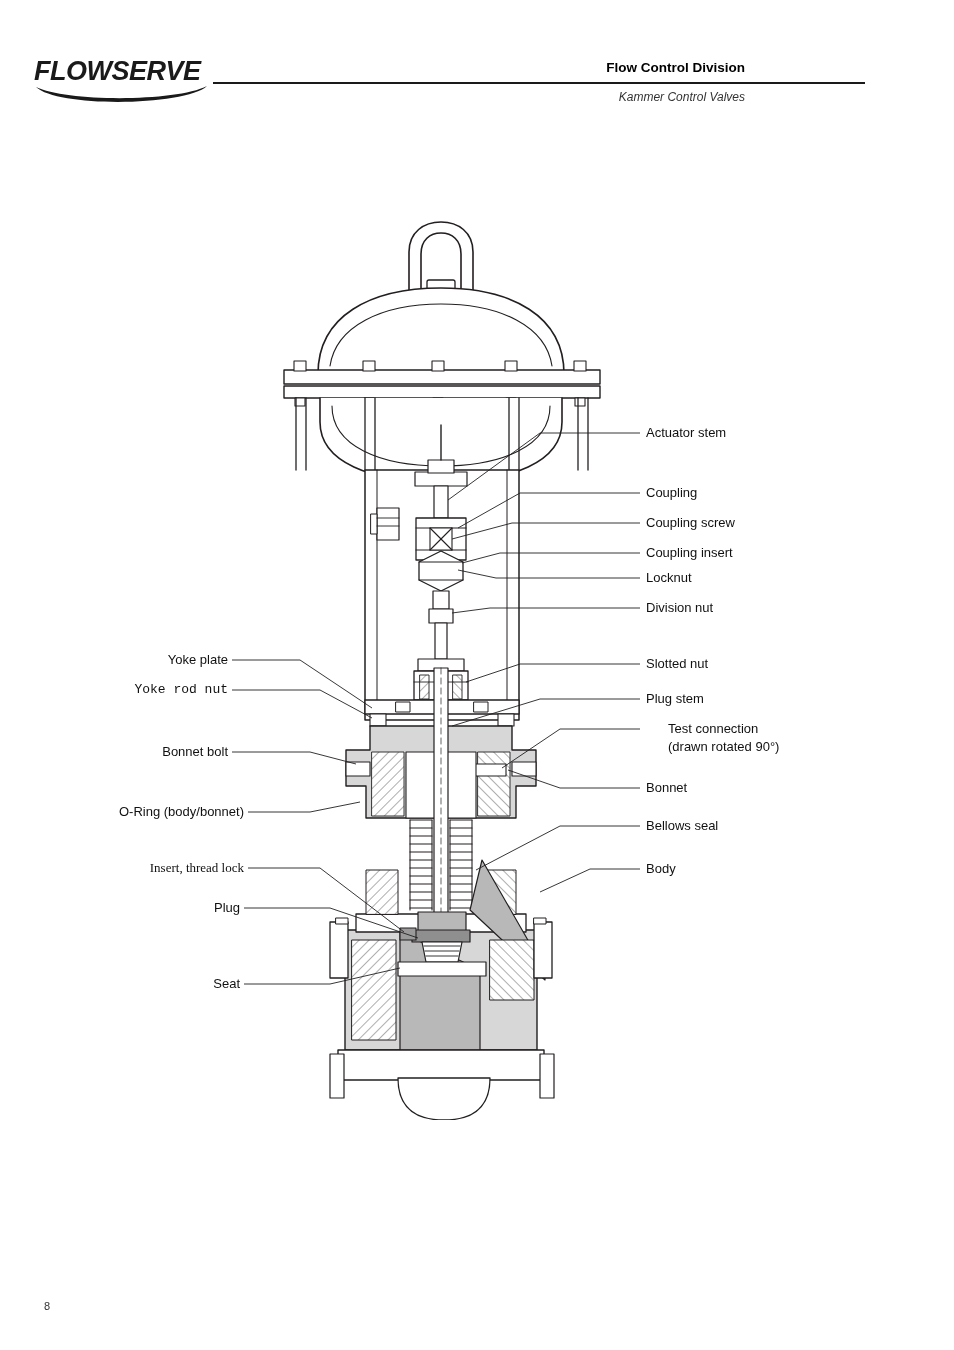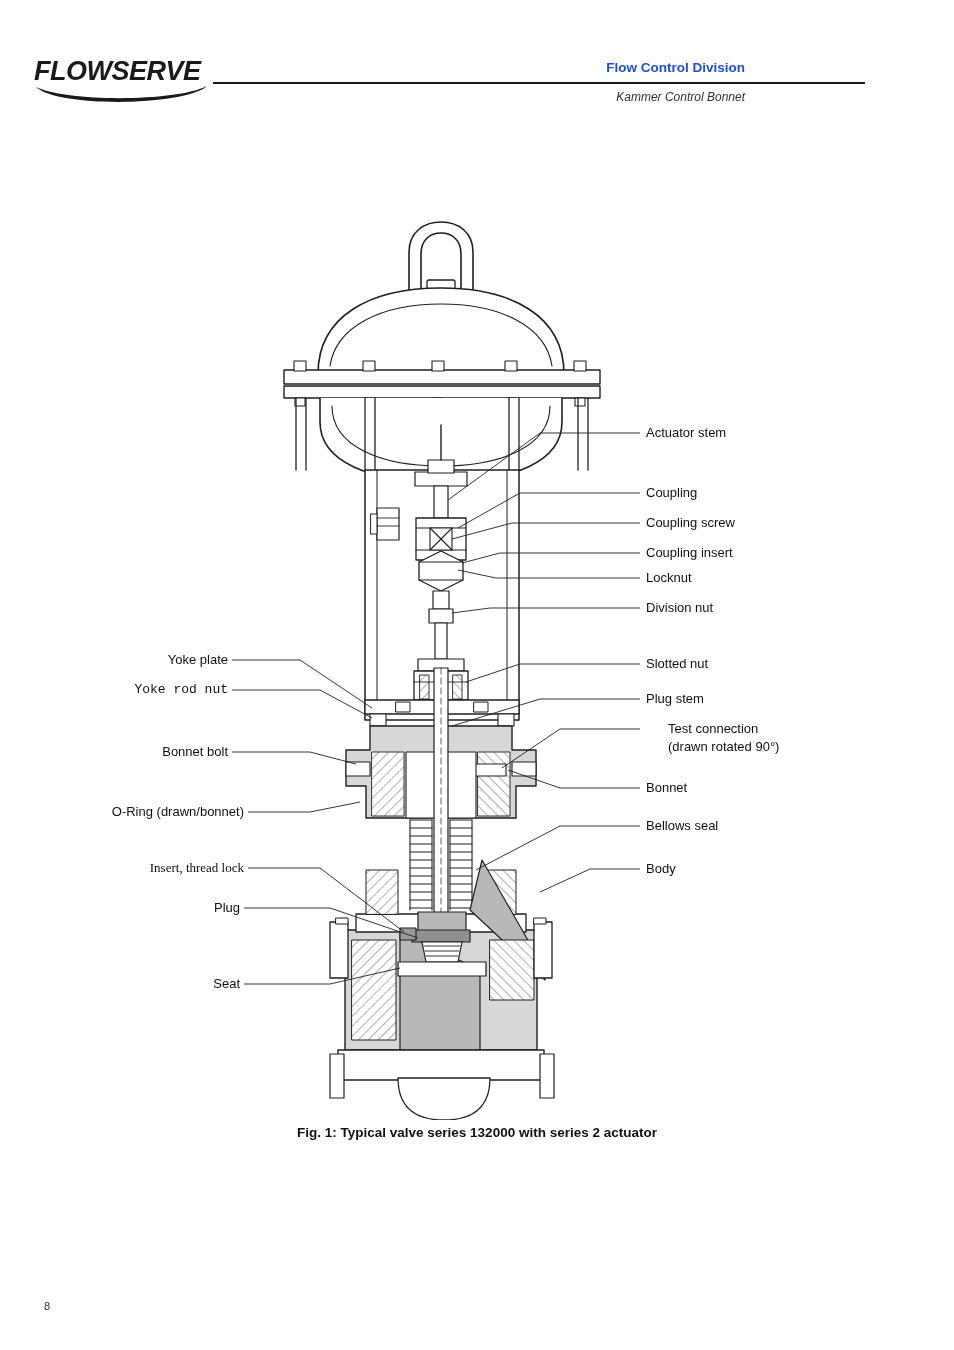--- a/index.html
+++ b/index.html
@@ -59,21 +59,21 @@
     width: 652px;
     height: 1.5px;
     background: #1a1a1a;
   }
   .header-title {
     position: absolute;
     right: 89px;
     top: 60px;
     font-size: 13.5px;
     font-weight: bold;
-    color: #1d4ed8;
+    color: #000000;
     text-align: right;
     white-space: nowrap;
   }
   .header-sub {
     position: absolute;
     right: 89px;
     top: 90px;
     font-size: 12px;
     font-style: italic;
     color: #333;
@@ -133,21 +133,21 @@
 
   <div class="header">
     <div class="logo">
       <div class="logo-text">FLOWSERVE</div>
       <svg class="logo-swoosh" viewBox="0 0 172 16">
         <path d="M0,1 C30,16 140,16 171,0 C150,20 22,22 0,1 Z" fill="#1a1a1a"></path>
       </svg>
     </div>
     <div class="header-rule"></div>
     <div class="header-title">Flow Control Division</div>
-    <div class="header-sub">Kammer Control Bonnet</div>
+    <div class="header-sub">Kammer Control Valves</div>
   </div>
 
   <div class="figure-area">
 
     <svg class="figure-svg" width="954" height="950" viewBox="0 0 954 950">
       <defs>
         <pattern id="hatchR" width="7" height="7" patternUnits="userSpaceOnUse" patternTransform="rotate(45)">
           <rect width="7" height="7" fill="#ffffff"></rect>
           <line x1="0" y1="0" x2="0" y2="7" stroke="#6d6d6d" stroke-width="1.1"></line>
         </pattern>
@@ -342,24 +342,23 @@
       <span>Test connection</span><br>
       <span>(drawn rotated 90°)</span>
     </div>
     <div class="callout right" style="left:646px; top:609px;">Bonnet</div>
     <div class="callout right" style="left:646px; top:647px;">Bellows seal</div>
     <div class="callout right" style="left:646px; top:690px;">Body</div>
 
     <div class="callout left" style="left:0; width:228px; top:481px;">Yoke plate</div>
     <div class="callout left" style="left:0; width:228px; top:511px;font-family:Liberation Mono, monospace;">Yoke rod nut</div>
     <div class="callout left" style="left:0; width:228px; top:573px;">Bonnet bolt</div>
-    <div class="callout left" style="left:0; width:244px; top:633px;">O-Ring (drawn/bonnet)</div>
+    <div class="callout left" style="left:0; width:244px; top:633px;">O-Ring (body/bonnet)</div>
     <div class="callout left" style="left:0; width:244px; top:689px;font-family:Liberation Serif, serif;">Insert, thread lock</div>
     <div class="callout left" style="left:0; width:240px; top:729px;">Plug</div>
     <div class="callout left" style="left:0; width:240px; top:805px;">Seat</div>
 
   </div>
 
-  <div class="caption">Fig. 1: Typical valve series 132000 with series 2 actuator</div>
 
   <div class="page-number">8</div>
 
 </div>
 
 </body></html>

